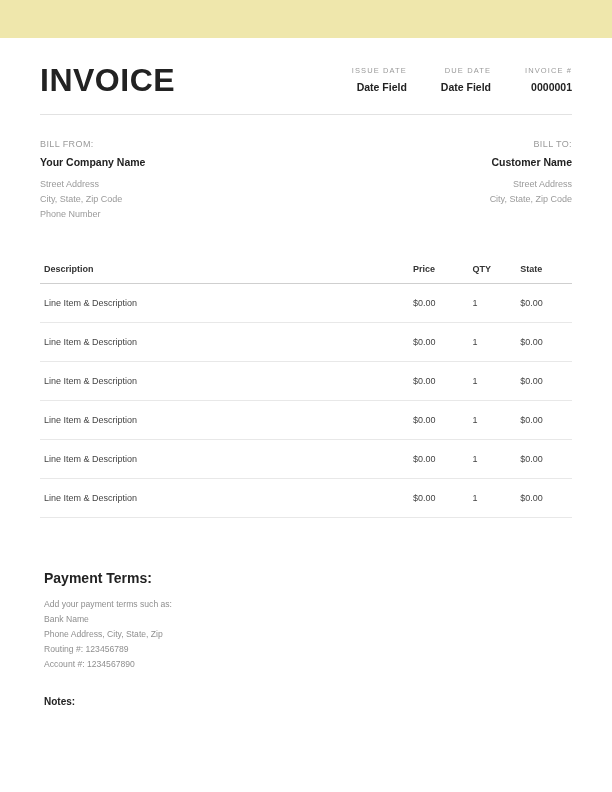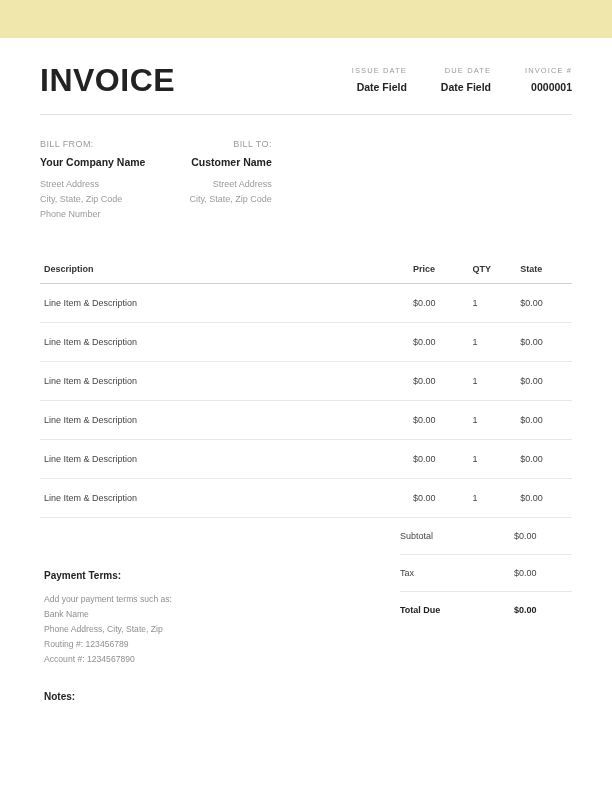--- a/index.html
+++ b/index.html
@@ -70,20 +70,21 @@
   }
   .meta-value {
     font-size: 10.5px;
     font-weight: bold;
     color: #222222;
   }
 
   
   .parties {
     display: flex;
+    justify-content: space-between;
     padding-top: 24px;
     gap: 44px;
   }
   .party-label {
     font-size: 9px;
     color: #9a9a9a;
     letter-spacing: 0.4px;
     margin-bottom: 7px;
   }
   .party-name {
@@ -151,21 +152,21 @@
   }
 
   
   .terms {
     position: absolute;
     top: 52px;
     left: 4px;
     width: 330px;
   }
   .terms-title {
-    font-size: 10px;
+    font-size: 14px;
     font-weight: bold;
     color: #222222;
     margin-bottom: 11px;
   }
   .terms-line {
     font-size: 8.6px;
     color: #8f8f8f;
     line-height: 15px;
   }
   .notes-title {
@@ -267,36 +268,20 @@
         <tr>
           <td class="col-desc">Line Item &amp; Description</td>
           <td class="col-price">$0.00</td>
           <td class="col-qty">1</td>
           <td class="col-total">$0.00</td>
         </tr>
       </tbody>
     </table>
 
     <div class="lower">
-      <table class="totals">
-        <tbody>
-            <tr>
-          <td>Subtotal</td>
-          <td class="val">$0.00</td>
-        </tr>
-        <tr>
-          <td>Tax</td>
-          <td class="val">$0.00</td>
-        </tr>
-        <tr class="grand">
-          <td>Total Due</td>
-          <td class="val">$0.00</td>
-        </tr>
-      </tbody>
-        </table>
 
       <div class="terms">
         <div class="terms-title">Payment Terms:</div>
         <div class="terms-line">Add your payment terms such as:</div>
         <div class="terms-line">Bank Name</div>
         <div class="terms-line">Phone Address, City, State, Zip</div>
         <div class="terms-line">Routing #: 123456789</div>
         <div class="terms-line">Account #: 1234567890</div>
 
         <div class="notes-title">Notes:</div>

